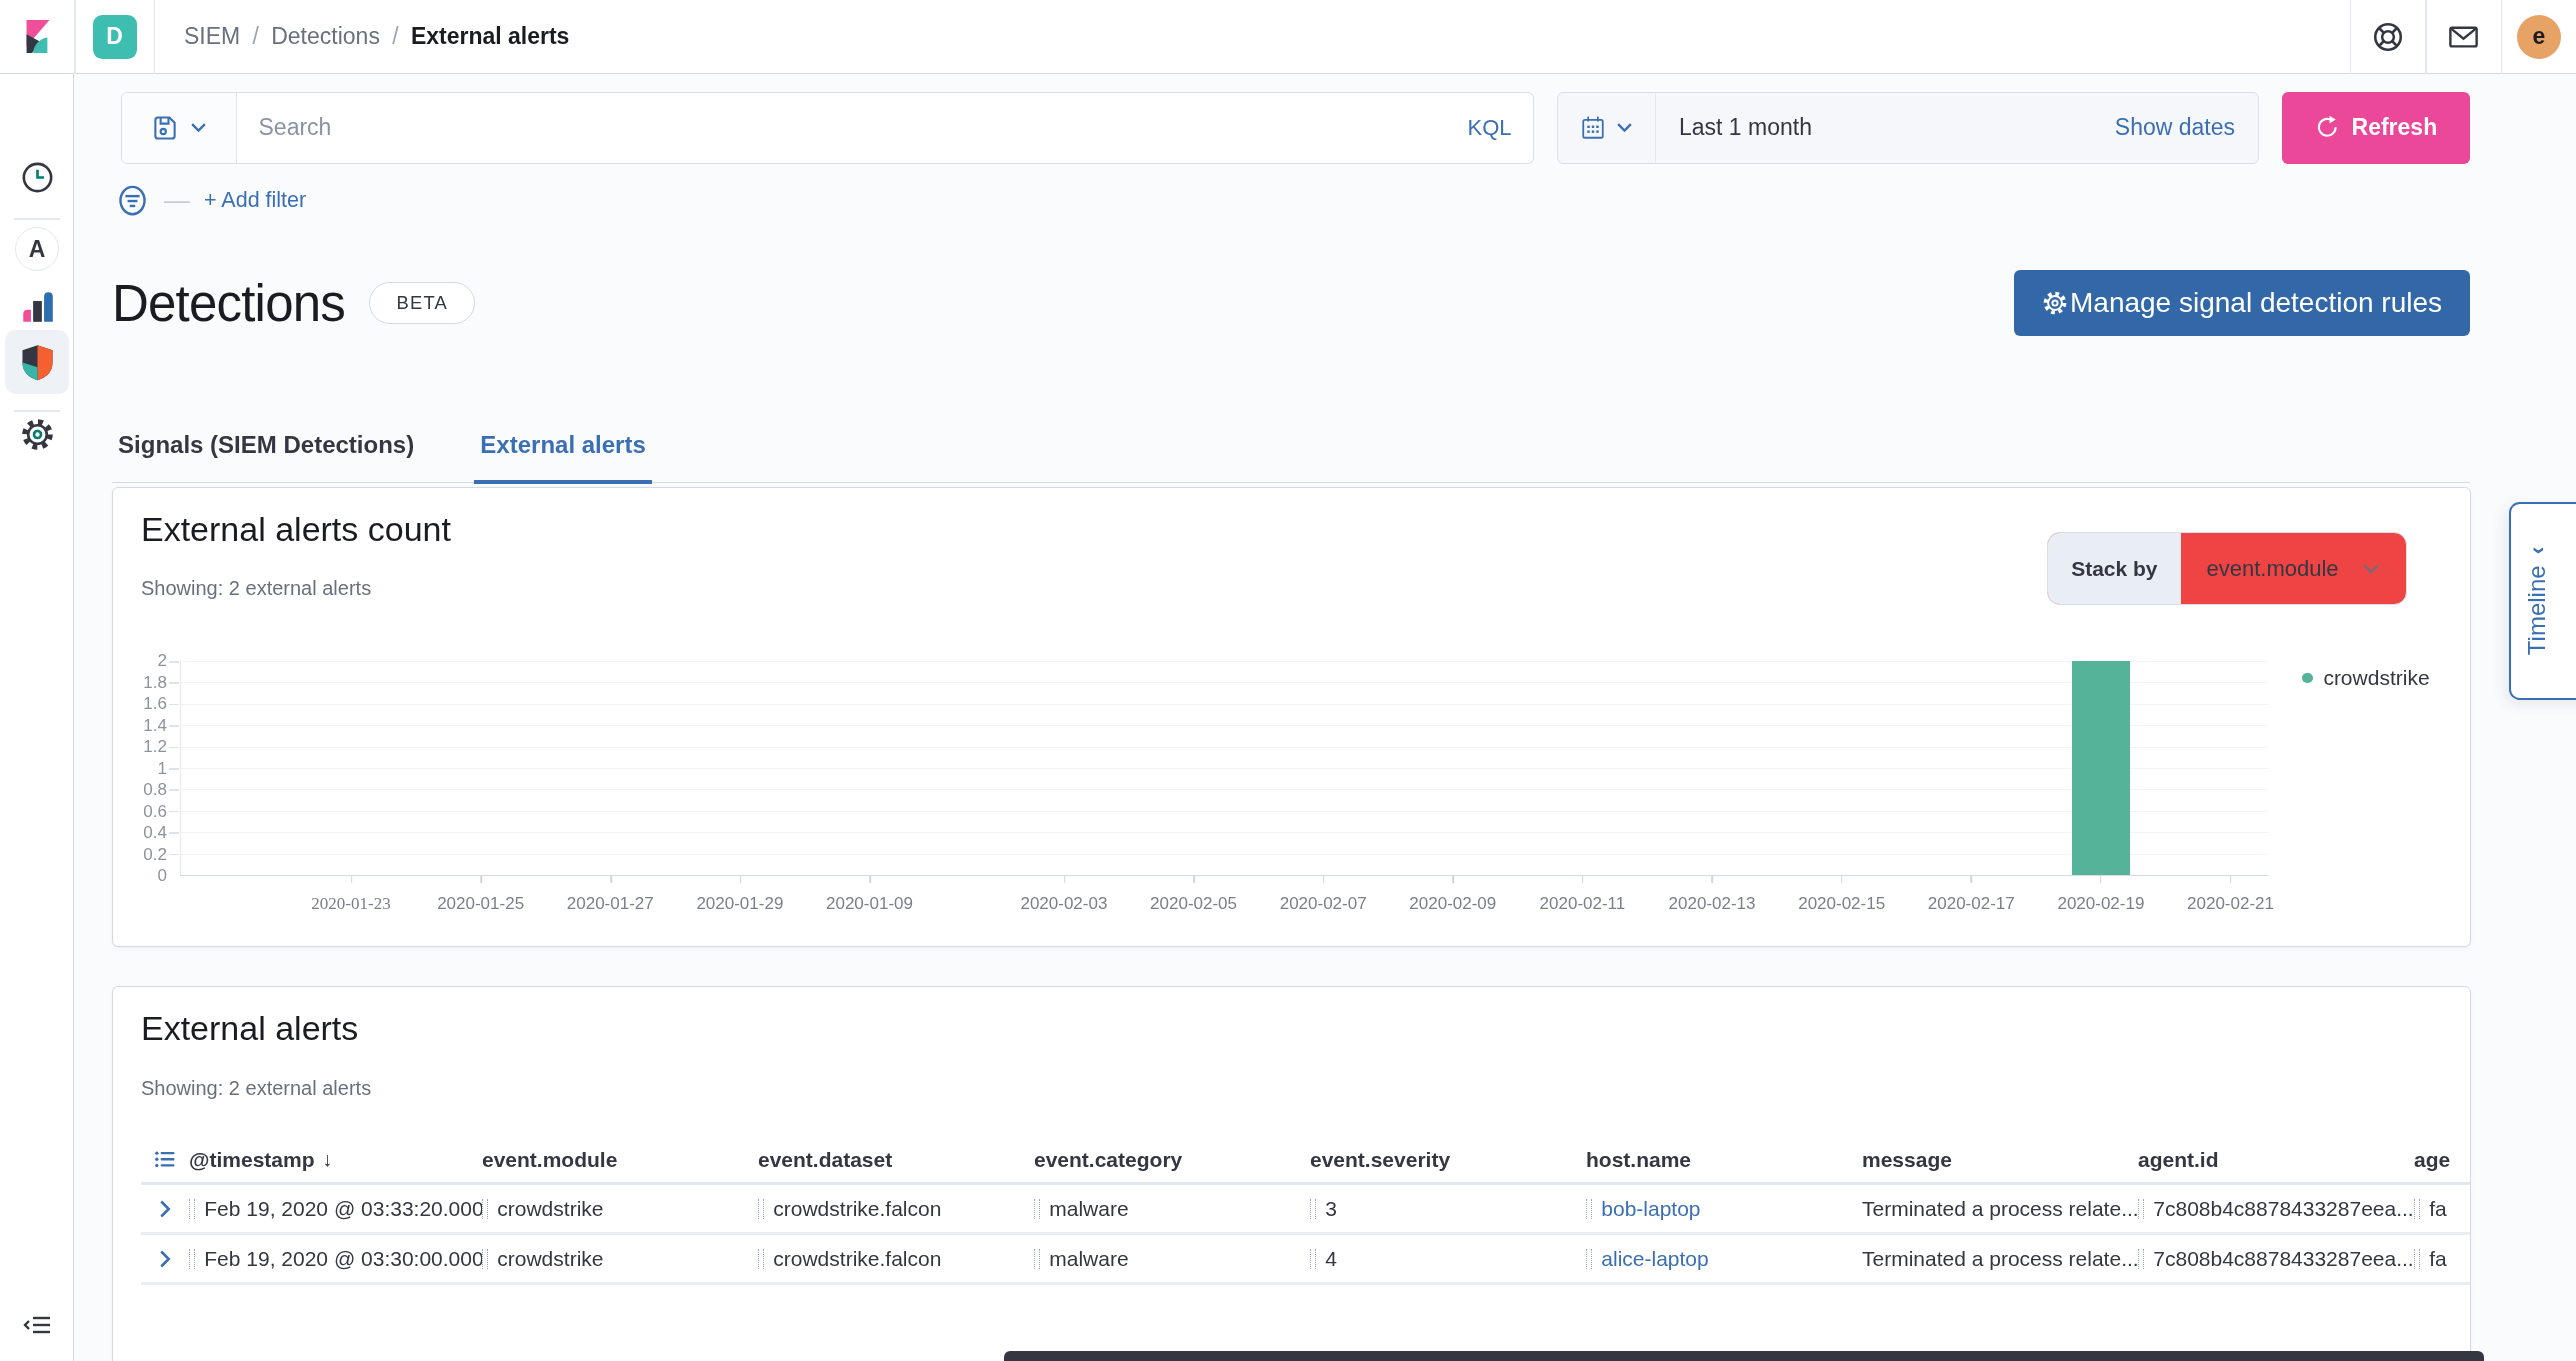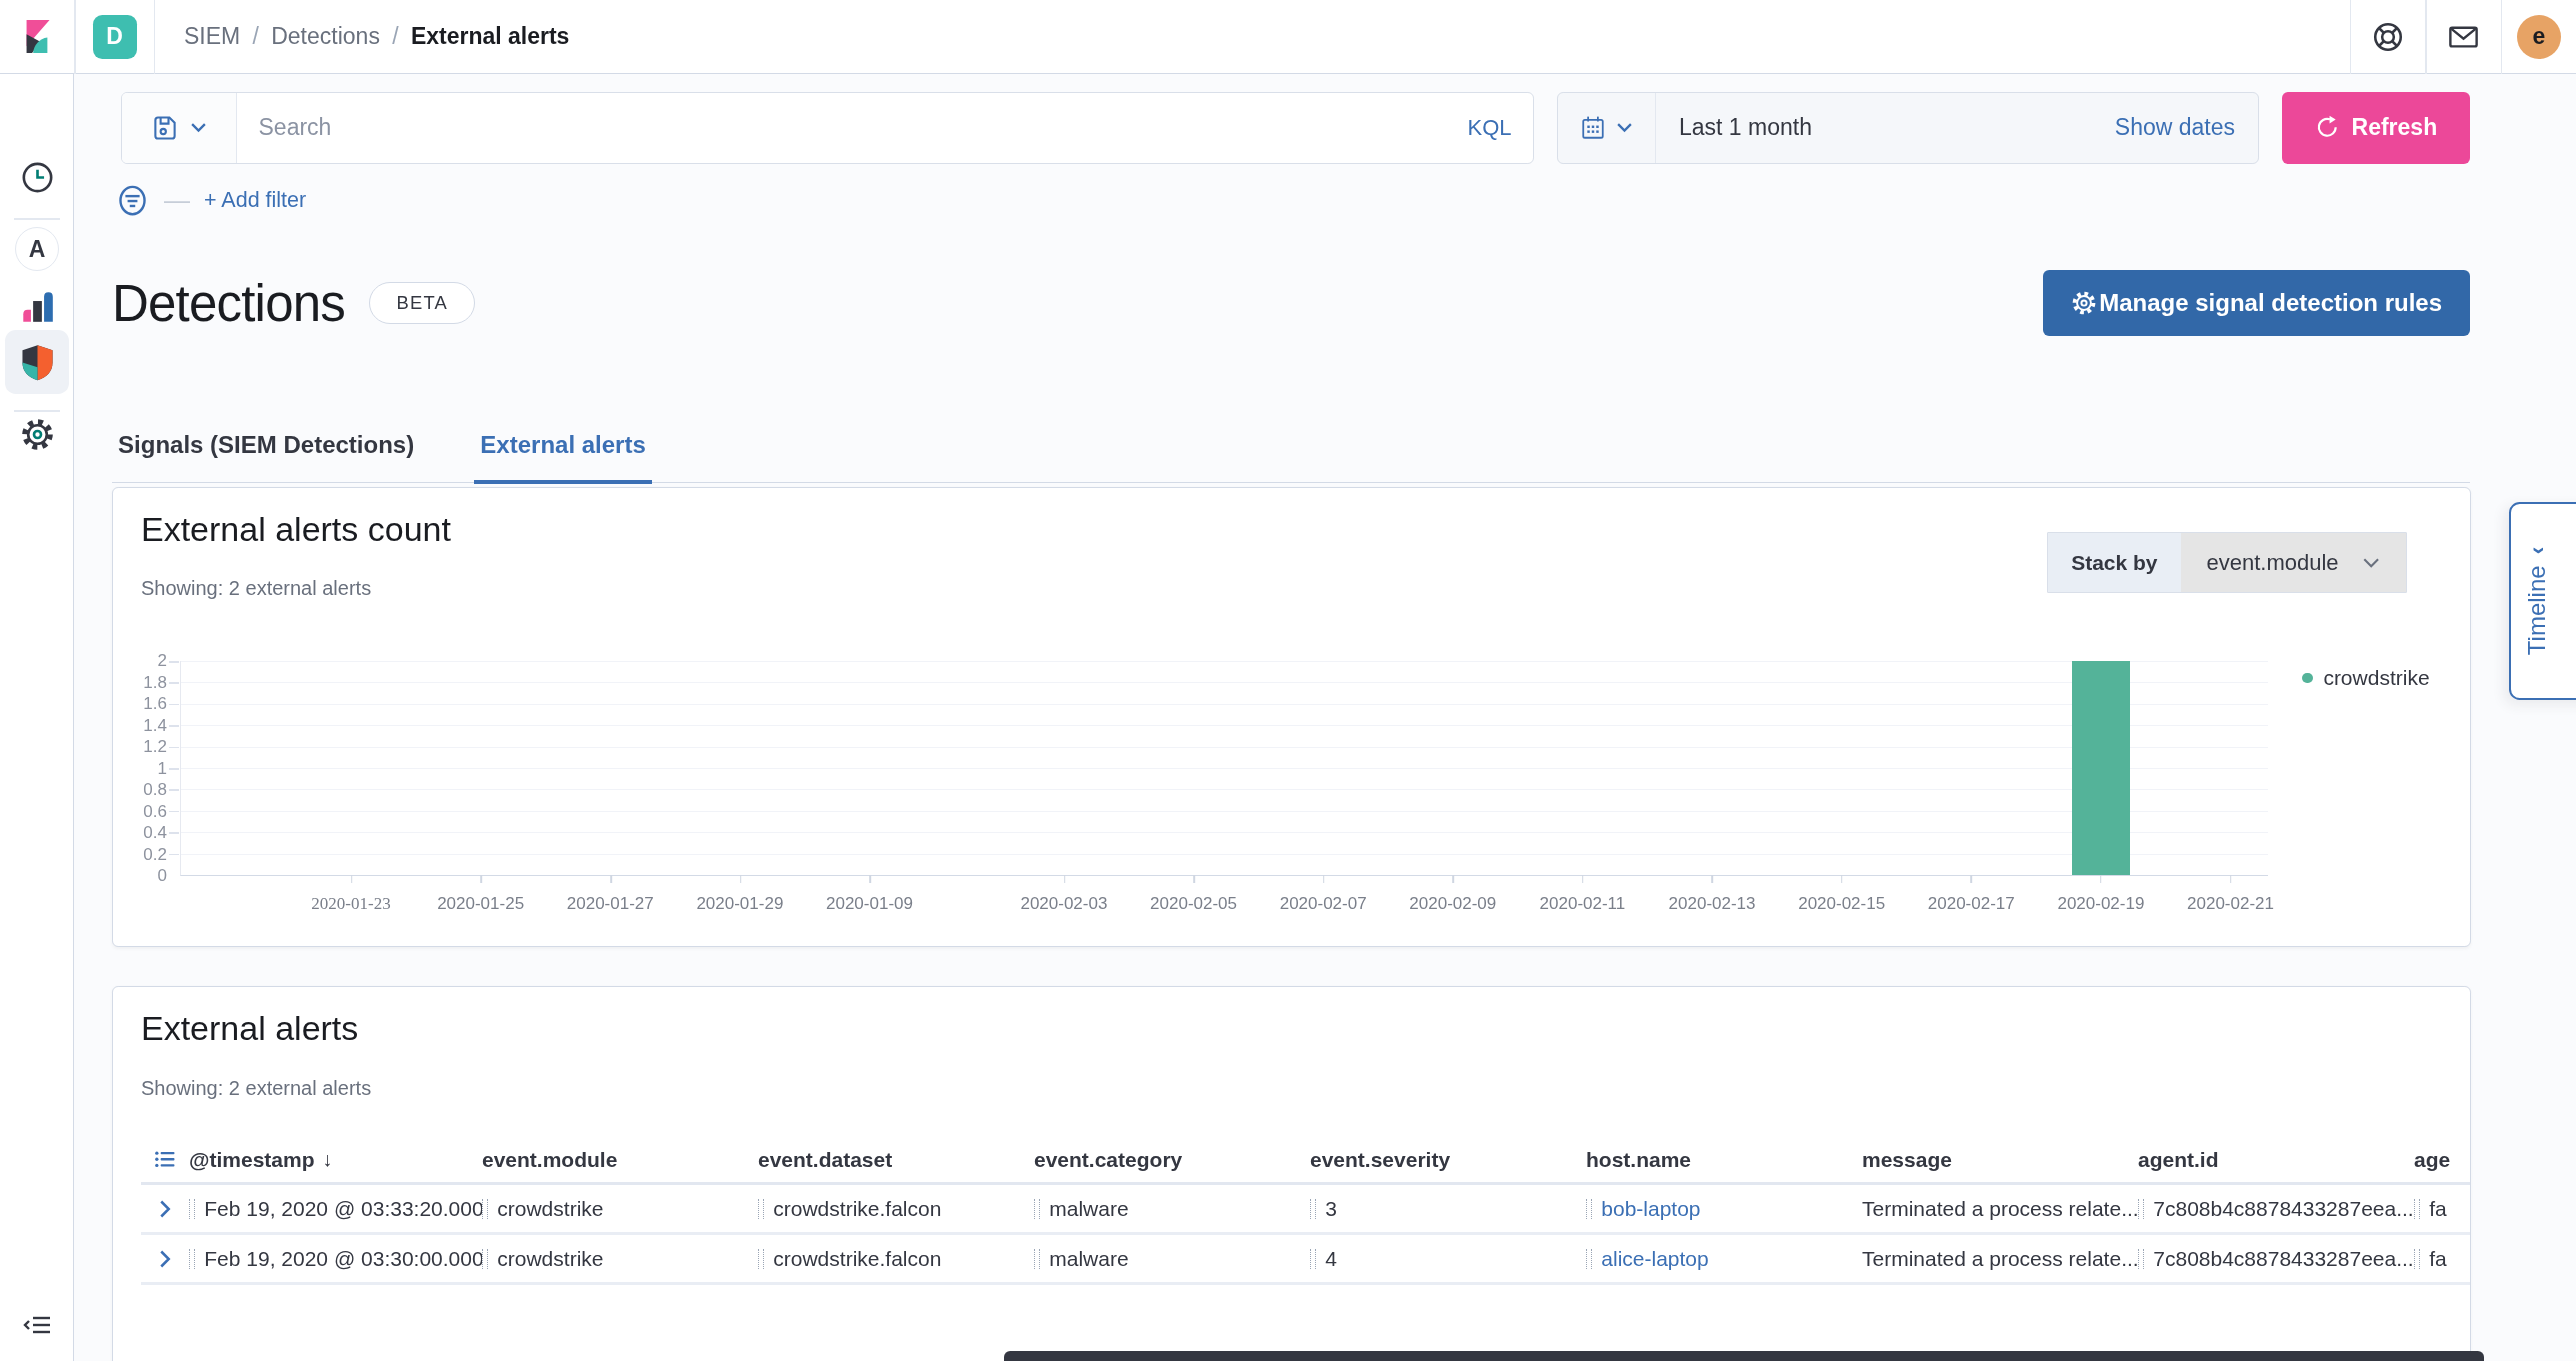--- a/index.html
+++ b/index.html
@@ -58,42 +58,42 @@
   #filter-row { position:absolute; left:41px; top:106px; display:flex; align-items:center; gap:14px; height:40px; }
   #filter-dash { color:#c6cdd8; font-size:26px; }
   #add-filter { color:#3b6fb4; font-size:21.5px; cursor:pointer; }
 
   
   #title-row { position:absolute; left:38px; top:196px; right:106px; display:flex; align-items:center; }
   #page-title { font-size:51px; font-weight:300; color:#1a1c21; letter-spacing:-0.8px; }
   #beta-badge { margin-left:24.5px; border:1.5px solid #d3dae6; border-radius:24.5px; padding:9.2px 26px;
     font-size:18.4px; font-weight:400; letter-spacing:1.2px; color:#343741; background:#fff; }
   #manage-rules-btn { margin-left:auto; height:66px; padding:0 28px; background:#3268a8; border-radius:6.1px;
-    color:#fff; font-size:24px; font-weight:700; display:flex; align-items:center; gap:2px; cursor:pointer; }
+    color:#fff; font-size:28px; font-weight:400; display:flex; align-items:center; gap:2px; cursor:pointer; }
 
   
   #tabs-row { position:absolute; left:38px; top:357px; right:106px; border-bottom:1.5px solid #d3dae6;
     display:flex; gap:54px; }
   .tab { font-size:24px; font-weight:600; padding:0 6.1px 23px 6.1px; color:#343741; cursor:pointer; position:relative; white-space:nowrap; }
   .tab.active { color:#3b6fb4; }
   .tab.active::after { content:""; position:absolute; left:0; right:0; bottom:-1.5px; height:3.8px; background:#3b6fb4; }
 
   
   .panel { position:absolute; left:38px; width:2359px; background:#fff; border:0.8px solid #d3dae6;
     border-radius:6.1px; box-shadow:0 1.5px 3.1px rgba(52,55,65,.05); }
   #panel-count { top:413px; height:460px; }
   #panel-table { top:912px; height:429px; overflow:hidden; }
   .panel-title { position:absolute; left:28px; top:21.5px; font-size:34px; font-weight:400; color:#1a1c21; }
   .panel-subtitle { position:absolute; left:28px; font-size:20px; color:#69707d; }
   #panel-count .panel-subtitle { top:89px; }
   #panel-table .panel-subtitle { top:90px; }
 
   
-  #stackby { position:absolute; right:63px; top:44px; height:61px; border:1.5px solid #d9dfe9; border-radius:1px;
-    display:flex; overflow:hidden; background:#e5e5e5; }
+  #stackby { position:absolute; right:63px; top:44px; height:73px; border:1.5px solid #d9dfe9; border-radius:13px;
+    display:flex; overflow:hidden; background:#ef4444; }
   #stackby-label { background:#e9eef5; display:flex; align-items:center; padding:0 23px;
     font-size:21px; font-weight:600; color:#343741; }
   #stackby-value { display:flex; align-items:center; gap:23px; padding:0 26px; font-size:22px; color:#343741; cursor:pointer; }
 
   
   #chart-y-axis { position:absolute; left:0; top:173px; width:54px; height:215px; }
   .ytick { position:absolute; right:0; transform:translateY(-50%); font-size:17px; color:#8d929e; }
   #chart-plot { position:absolute; left:67px; top:173px; width:2088px; height:215px;
     border-left:1.5px solid #e6e9f0; border-bottom:1.5px solid #d3dae6; }
   .gridline { position:absolute; left:0; right:0; height:0.8px; background:#f1f3f8; }

